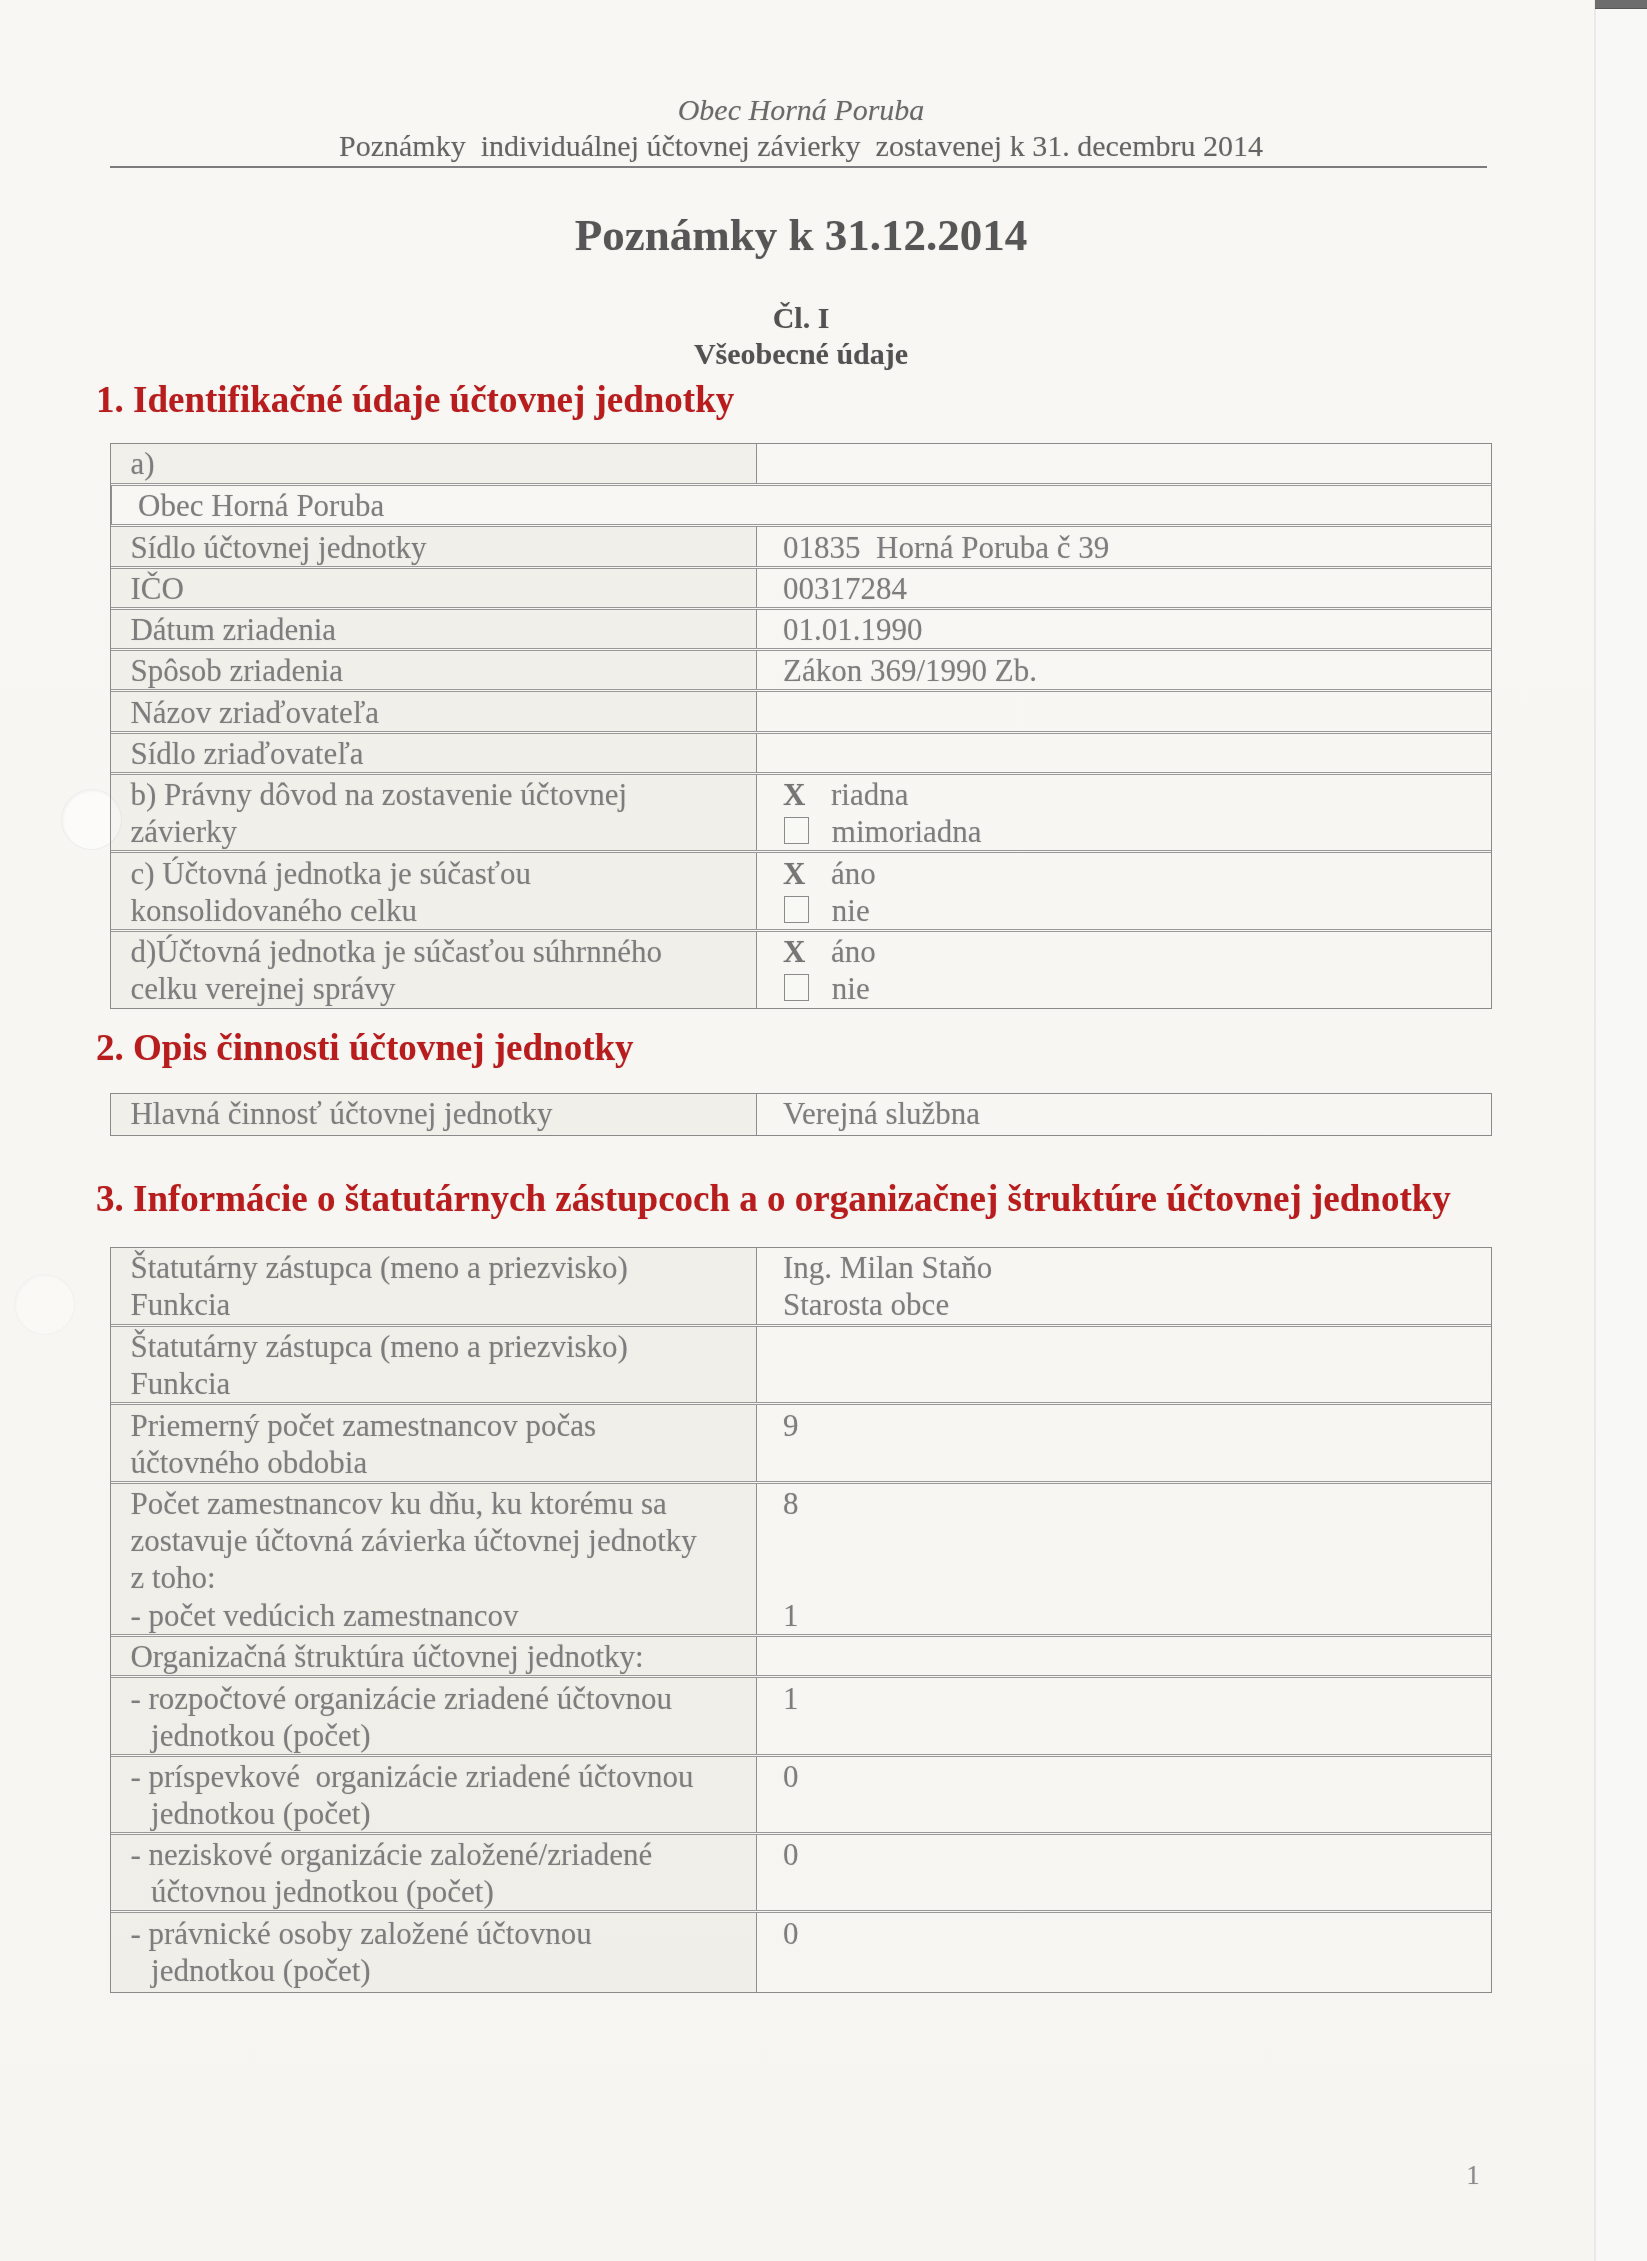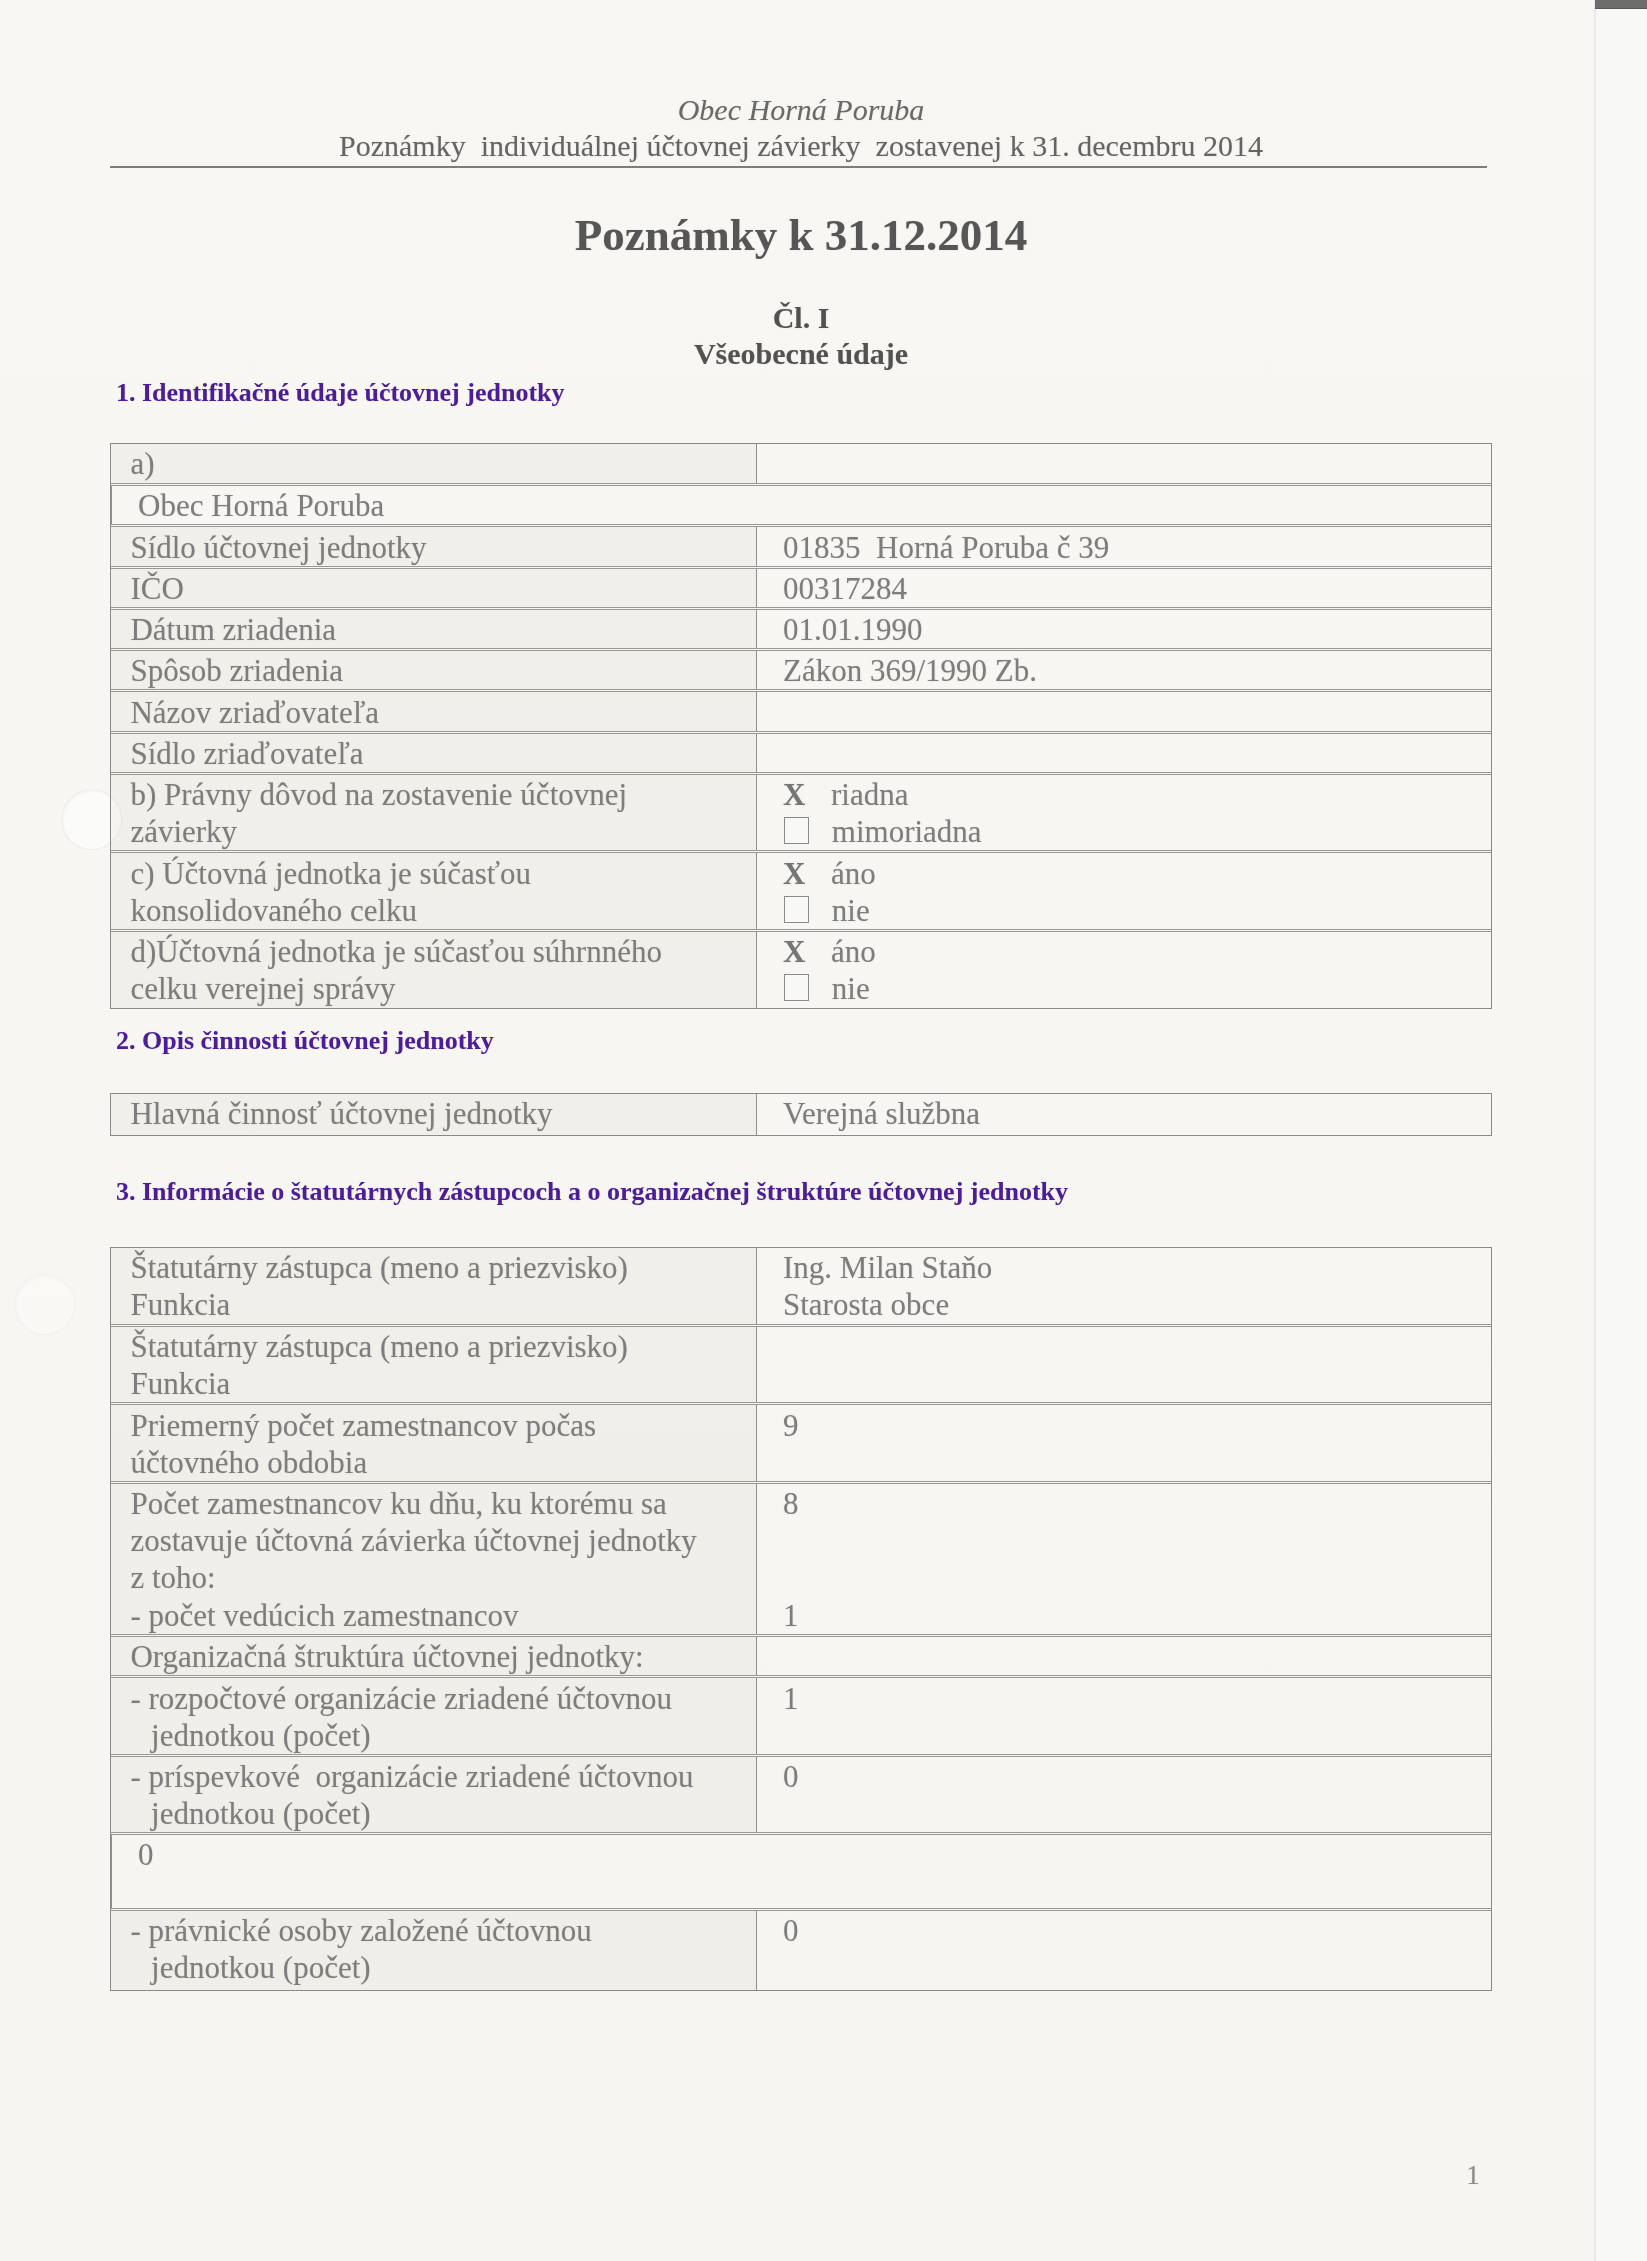--- a/index.html
+++ b/index.html
@@ -14,21 +14,21 @@
   .hole{border-radius:50%;background:rgba(255,255,255,0.55);
         border:1.3px solid rgba(0,0,0,0.055);box-shadow:inset 1.3px 1.3px 2.6px rgba(0,0,0,0.04);}
   .tx{text-shadow:0 0 1.3px rgba(125,125,125,0.30);white-space:pre-wrap;}
   .center{left:110px;width:1382px;text-align:center;}
   .hdr1{top:93px;font-size:30px;font-style:italic;color:#696969;}
   .hdr2{top:129px;font-size:30px;color:#646464;}
   .rule{left:110px;top:166px;width:1377px;height:1.9px;background:#7c7c7c;}
   .title{top:209px;font-size:45px;font-weight:bold;color:#565656;}
   .art{top:301px;font-size:30px;font-weight:bold;color:#525252;}
   .sub{top:337px;font-size:30px;font-weight:bold;color:#525252;}
-  .shead{left:116px;width:1421px;font-size:26px;font-weight:bold;color:#4c1d95;}
+  .shead{left:96px;width:1421px;font-size:37px;font-weight:bold;color:#b91c1c;}
   .h1s{top:378px;}
   .h2s{top:1026px;}
   .h3s{top:1177px;}
   .pagenum{left:1447px;top:2160px;width:52px;text-align:center;font-size:27px;color:#8b8b8b;}
 
   .tbl{left:110px;width:1382px;border:1.9px solid #8a8a8a;box-sizing:border-box;
        font-size:31px;line-height:37px;color:#7d7d7d;}
   .t1{top:443px;}
   .t2{top:1093px;}
   .t3{top:1247px;}
@@ -231,20 +231,24 @@
     <div class="trow" style="min-height:77px;">
       <div class="cl">
         <div class="tx">- príspevkové  organizácie zriadené účtovnou</div>
         <div class="tx ind">jednotkou (počet)</div>
       </div>
       <div class="cr">
         <div class="tx">0</div>
       </div>
     </div>
     <div class="trow" style="min-height:76px;">
+      <div class="cl">
+        <div class="tx">- neziskové organizácie založené/zriadené</div>
+        <div class="tx ind">účtovnou jednotkou (počet)</div>
+      </div>
       <div class="cr">
         <div class="tx">0</div>
       </div>
     </div>
     <div class="trow" style="min-height:82px;">
       <div class="cl">
         <div class="tx">- právnické osoby založené účtovnou</div>
         <div class="tx ind">jednotkou (počet)</div>
       </div>
       <div class="cr">

